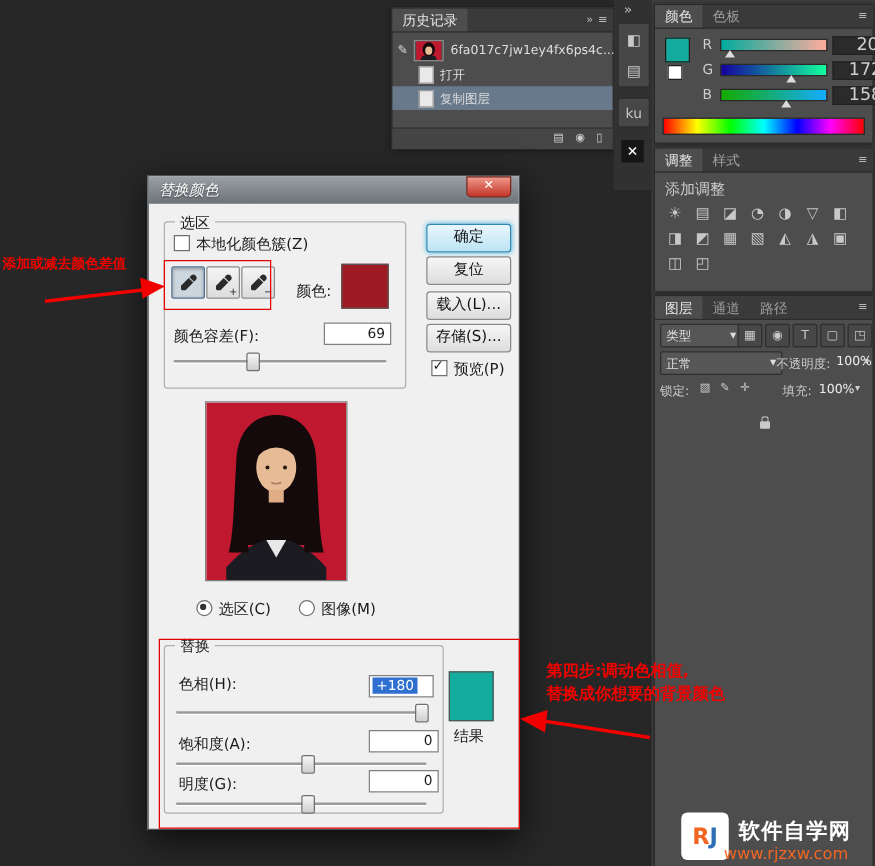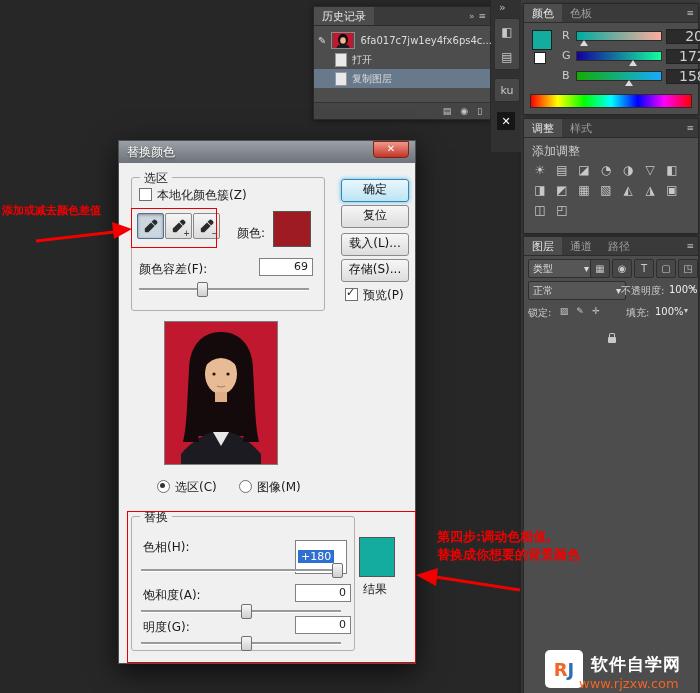--- a/index.html
+++ b/index.html
@@ -26,21 +26,21 @@
   .lock-ic{position:relative;display:inline-block;width:8px;height:6px;background:#c9c9c9;border-radius:1px;}
   .lock-ic::before{content:"";position:absolute;left:1px;top:-4px;width:4px;height:4px;border:1px solid #c9c9c9;border-bottom:none;border-radius:2px 2px 0 0;}
   .page-ic{width:10px;height:12px;background:#e9e9e9;border:1px solid #9a9a9a;}
   .hist-row{display:flex;align-items:center;height:19px;font-size:10px;color:#ddd;gap:5px;padding-left:4px;}
   .hist-row.sel{background:#68798c;}
   .thumb-frame{border:1px solid #8a8a8a;line-height:0;}
 
   
   .dialog{position:absolute;left:118px;top:140px;width:296px;height:522px;background:#f0f0f0;
           border:1px solid #4c5156;box-shadow:0 8px 26px rgba(0,0,0,.7);z-index:20;font-size:12px;color:#1a1a1a;}
-  .titlebar{height:22px;background:linear-gradient(#9aa0a6,#6e7379);display:flex;align-items:flex-start;color:#fff;font-size:12px;}
+  .titlebar{height:22px;background:linear-gradient(#9aa0a6,#6e7379);display:flex;align-items:flex-start;color:#fff;font-size:12px;font-style:italic;}
   .title-text{padding:3px 0 0 8px;text-shadow:0 1px 2px rgba(0,0,0,.6);}
   .close-btn{margin-left:auto;width:34px;height:15px;background:linear-gradient(#f0988b,#c23527);border:1px solid #7e241a;
              border-radius:0 0 4px 4px;color:#fff;text-align:center;font-size:10px;line-height:13px;margin-right:6px;}
   .groupbox{position:absolute;border:1px solid #b4b0a8;border-radius:3px;}
   .group-label{position:absolute;top:-8px;left:8px;background:#f0f0f0;padding:0 4px;font-size:12px;color:#1a1a1a;}
   .dlabel{position:absolute;font-size:12px;color:#1a1a1a;white-space:nowrap;}
   .win-btn{position:absolute;width:66px;height:21px;background:linear-gradient(#f6f6f6,#ddd);border:1px solid #8a8a8a;
            border-radius:3px;font-size:12px;text-align:center;line-height:19px;color:#111;}
   .win-btn.default{background:linear-gradient(#eaf6fd,#bce4f5);border-color:#2f89b5;box-shadow:0 0 4px #56bde6;}
   .num-box{position:absolute;background:#fff;border:1px solid #808080;font-size:11px;text-align:right;padding:1px 4px;line-height:13px;height:14px;}
@@ -301,21 +301,21 @@
     </div>
     <div class="dlabel" style="left:120px;top:338px;">
       <span class="radio"></span><span>图像(M)</span>
     </div>
 
     <div class="groupbox" style="left:12px;top:375px;width:222px;height:133px;">
       <span class="group-label">替换</span>
     </div>
 
     <div class="dlabel" style="left:24px;top:398px;">色相(H):</div>
-    <div class="num-box" style="left:176px;top:399px;width:46px;text-align:left;padding:9px 2px;">
+    <div class="num-box" style="left:176px;top:399px;width:46px;text-align:left;padding:1px 2px;">
       <span style="background:#2f6fd0;color:#fff;padding:0 3px;">+180</span>
     </div>
     <div class="wslider" style="left:22px;top:421px;width:200px;">
       <div class="groove"></div>
         <div class="w-thumb" style="left:100%;margin-left:-9px;"></div>
     </div>
 
     <div class="abs" style="left: 240px; top: 396px; width: 34px; height: 38px; border: 1px solid rgb(85, 85, 85); background-color: rgb(20, 172, 158);"></div>
     <div class="dlabel" style="left:244px;top:440px;">结果</div>
 

